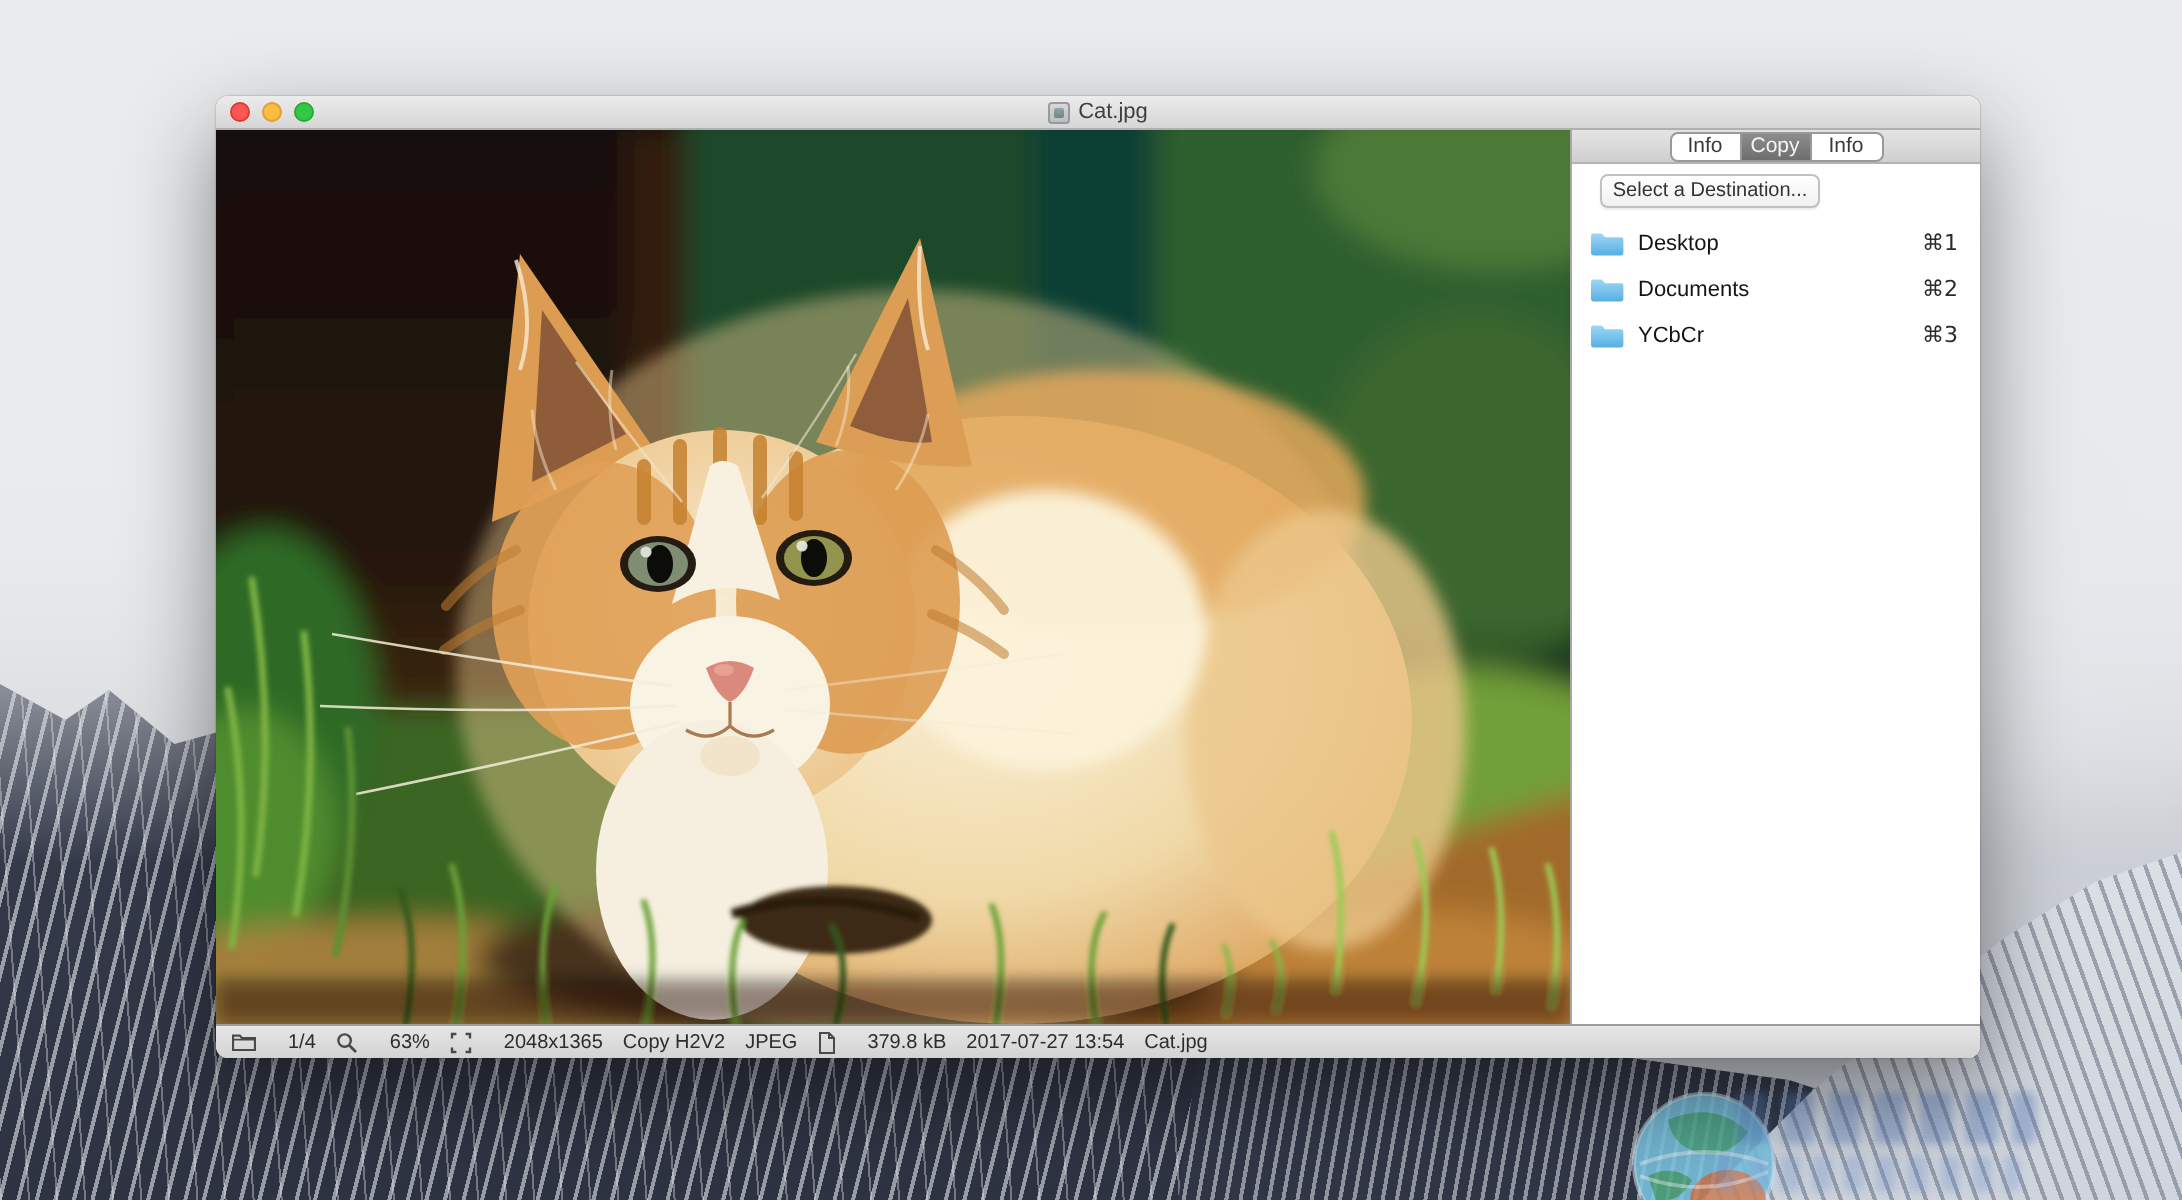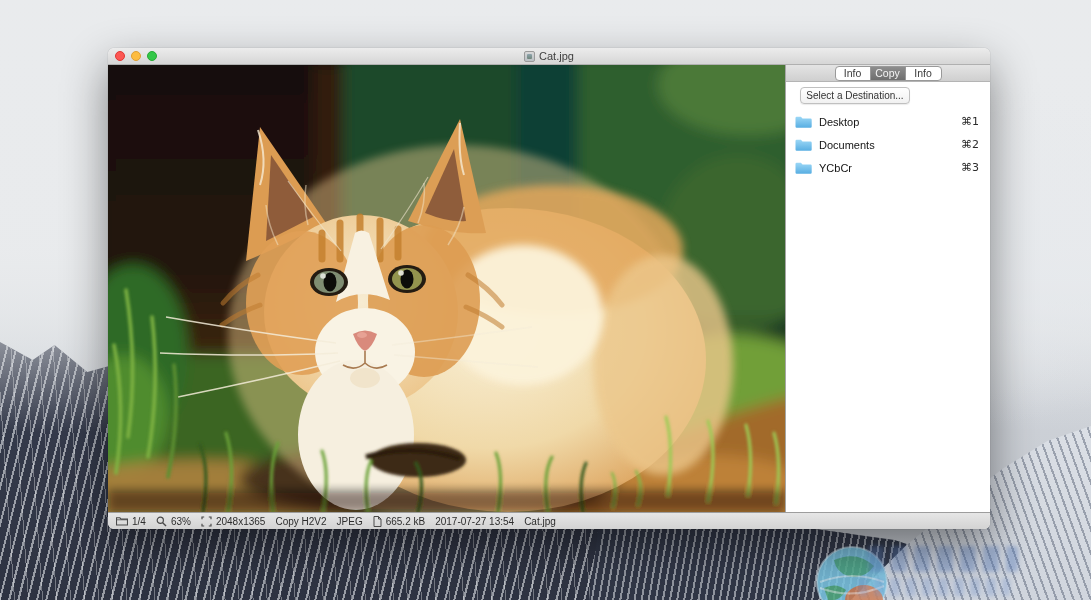--- a/index.html
+++ b/index.html
@@ -90,21 +90,21 @@
   .folder-row .ficon{width:17px;height:13px;margin-right:7px;flex:none;}
   .folder-row .fname{flex:1;font-size:11px;color:#141414;}
   .folder-row .fkey{font-size:11px;color:#2b2b2b;font-family:"DejaVu Sans",sans-serif;}
   
   .statusbar{
     height:17px;border-top:1px solid #9d9d9d;
     background:linear-gradient(180deg,#e6e6e6,#d3d3d3);
     display:flex;align-items:center;gap:10px;padding:0 8px;
     font-size:10px;color:#2d2d2d;white-space:nowrap;
   }
-  .st-item{display:flex;align-items:center;gap:4px;}
+  .st-item{display:flex;align-items:center;gap:16px;}
   .st-item svg{display:block;}
 </style>
 </head>
 <body>
 
 <div id="stage">
 
   <svg width="0" height="0" style="position:absolute">
     <defs>
       <linearGradient id="fg" x1="0" y1="0" x2="0" y2="1">
@@ -362,21 +362,21 @@
         <span>Copy H2V2</span>
       </span>
       <span class="st-item">
         <span>JPEG</span>
       </span>
       <span class="st-item">
         <svg width="9" height="11" viewBox="0 0 9 11">
           <path d="M1,10.5 V.5 h4.5 L8,3 v7.5 z" fill="none" stroke="#4a4a4a" stroke-width="1"></path>
           <path d="M5.5,.5 V3 H8" fill="none" stroke="#4a4a4a" stroke-width="1"></path>
         </svg>
-        <span>665.2 kB</span>
+        <span>379.8 kB</span>
       </span>
       <span class="st-item">
         <span>2017-07-27 13:54</span>
       </span>
       <span class="st-item">
         <span>Cat.jpg</span>
       </span>
     </div>
 
   </div>

